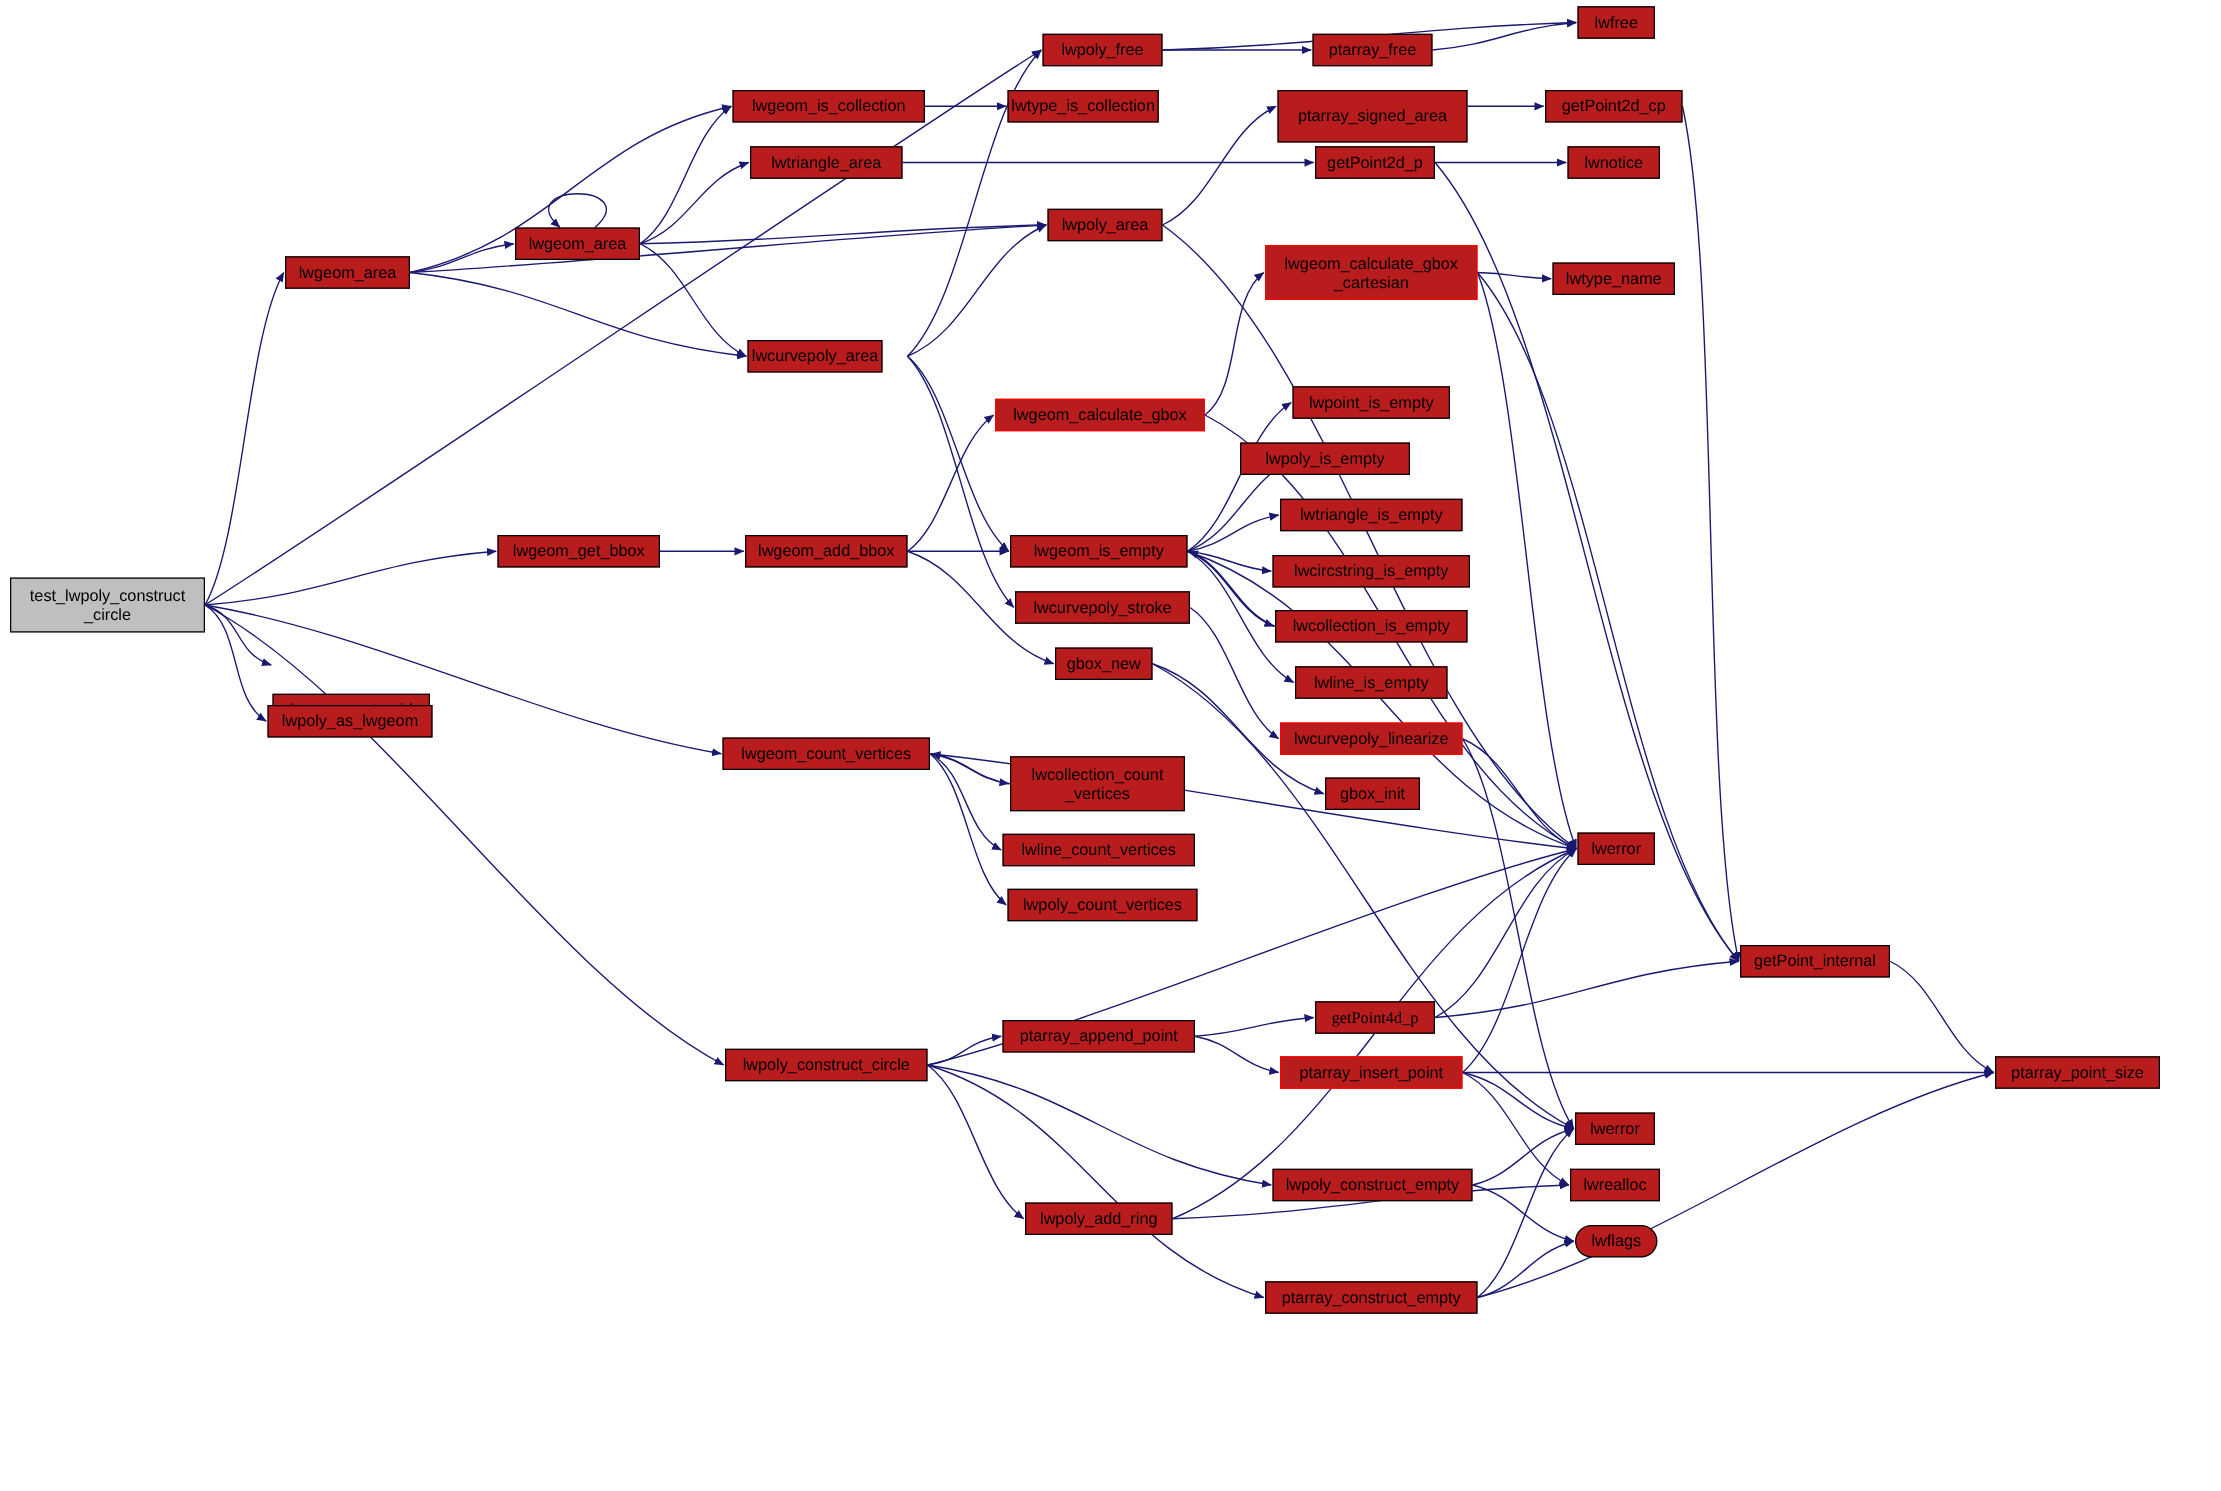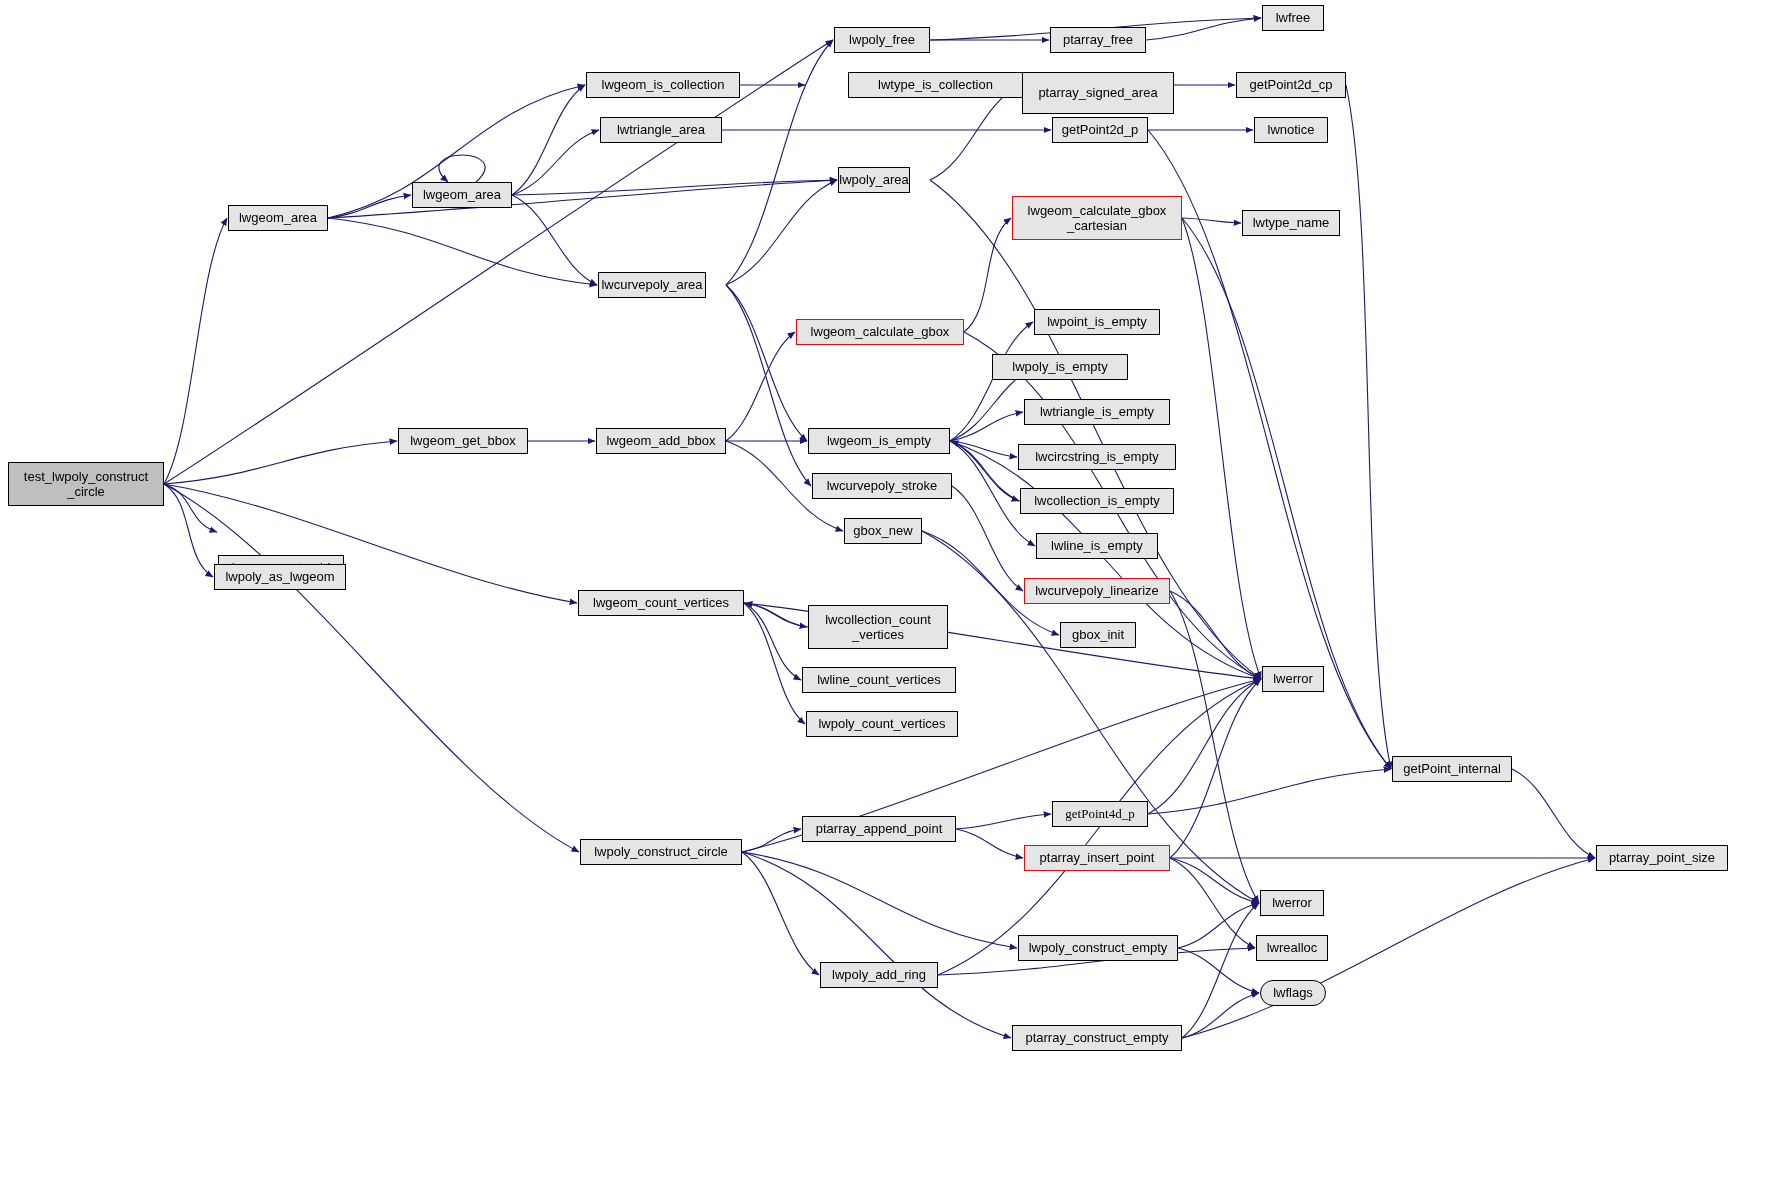--- a/index.html
+++ b/index.html
@@ -20,21 +20,21 @@
     left: 0;
     top: 0;
   }
   .node {
     position: absolute;
     display: flex;
     align-items: center;
     justify-content: center;
     box-sizing: border-box;
     border: 1px solid #000000;
-    background: #e5e5e5;
+    background: #b91c1c;
     font-size: 13px;
     line-height: 1.18;
     text-align: center;
     white-space: pre-line;
     color: #000000;
     padding: 0 3px;
     cursor: pointer;
   }
   .node.root {
     background: #bfbfbf;
@@ -144,22 +144,22 @@
     <div class="node" title="lwpoly_as_lwgeom" style="left: 214px; top: 564px; width: 132px; height: 26px;">lwpoly_as_lwgeom</div>
     <div class="node" title="lwgeom_area" style="left: 412px; top: 182px; width: 100px; height: 26px;">lwgeom_area</div>
     <div class="node" title="lwgeom_get_bbox" style="left: 398px; top: 428px; width: 130px; height: 26px;">lwgeom_get_bbox</div>
     <div class="node" title="lwgeom_is_collection" style="left: 586px; top: 72px; width: 154px; height: 26px;">lwgeom_is_collection</div>
     <div class="node" title="lwtriangle_area" style="left: 600px; top: 117px; width: 122px; height: 26px;">lwtriangle_area</div>
     <div class="node" title="lwcurvepoly_area" style="left: 598px; top: 272px; width: 108px; height: 26px;">lwcurvepoly_area</div>
     <div class="node" title="lwgeom_add_bbox" style="left: 596px; top: 428px; width: 130px; height: 26px;">lwgeom_add_bbox</div>
     <div class="node" title="lwgeom_count_vertices" style="left: 578px; top: 590px; width: 166px; height: 26px;">lwgeom_count_vertices</div>
     <div class="node" title="lwpoly_construct_circle" style="left: 580px; top: 839px; width: 162px; height: 26px;">lwpoly_construct_circle</div>
     <div class="node" title="lwpoly_free" style="left: 834px; top: 27px; width: 96px; height: 26px;">lwpoly_free</div>
-    <div class="node" title="lwtype_is_collection" style="left: 848px; top: 72px; width: 175px; height: 26px;">lwtype_is_collection</div>
-    <div class="node" title="lwpoly_area" style="left: 838px; top: 167px; width: 72px; height: 26px;">lwpoly_area</div>
+    <div class="node" title="lwtype_is_collection" style="left: 806px; top: 72px; width: 121px; height: 26px;">lwtype_is_collection</div>
+    <div class="node" title="lwpoly_area" style="left: 838px; top: 167px; width: 92px; height: 26px;">lwpoly_area</div>
     <div class="node highlight" title="lwgeom_calculate_gbox" style="left: 796px; top: 319px; width: 168px; height: 26px;">lwgeom_calculate_gbox</div>
     <div class="node" title="lwgeom_is_empty" style="left: 808px; top: 428px; width: 142px; height: 26px;">lwgeom_is_empty</div>
     <div class="node" title="lwcurvepoly_stroke" style="left: 812px; top: 473px; width: 140px; height: 26px;">lwcurvepoly_stroke</div>
     <div class="node" title="gbox_new" style="left: 844px; top: 518px; width: 78px; height: 26px;">gbox_new</div>
     <div class="node" title="lwcollection_count_vertices" style="left: 808px; top: 605px; width: 140px; height: 44px;">lwcollection_count
 _vertices</div>
     <div class="node" title="lwline_count_vertices" style="left: 802px; top: 667px; width: 154px; height: 26px;">lwline_count_vertices</div>
     <div class="node" title="lwpoly_count_vertices" style="left: 806px; top: 711px; width: 152px; height: 26px;">lwpoly_count_vertices</div>
     <div class="node" title="ptarray_append_point" style="left: 802px; top: 816px; width: 154px; height: 26px;">ptarray_append_point</div>
     <div class="node" title="lwpoly_add_ring" style="left: 820px; top: 962px; width: 118px; height: 26px;">lwpoly_add_ring</div>

